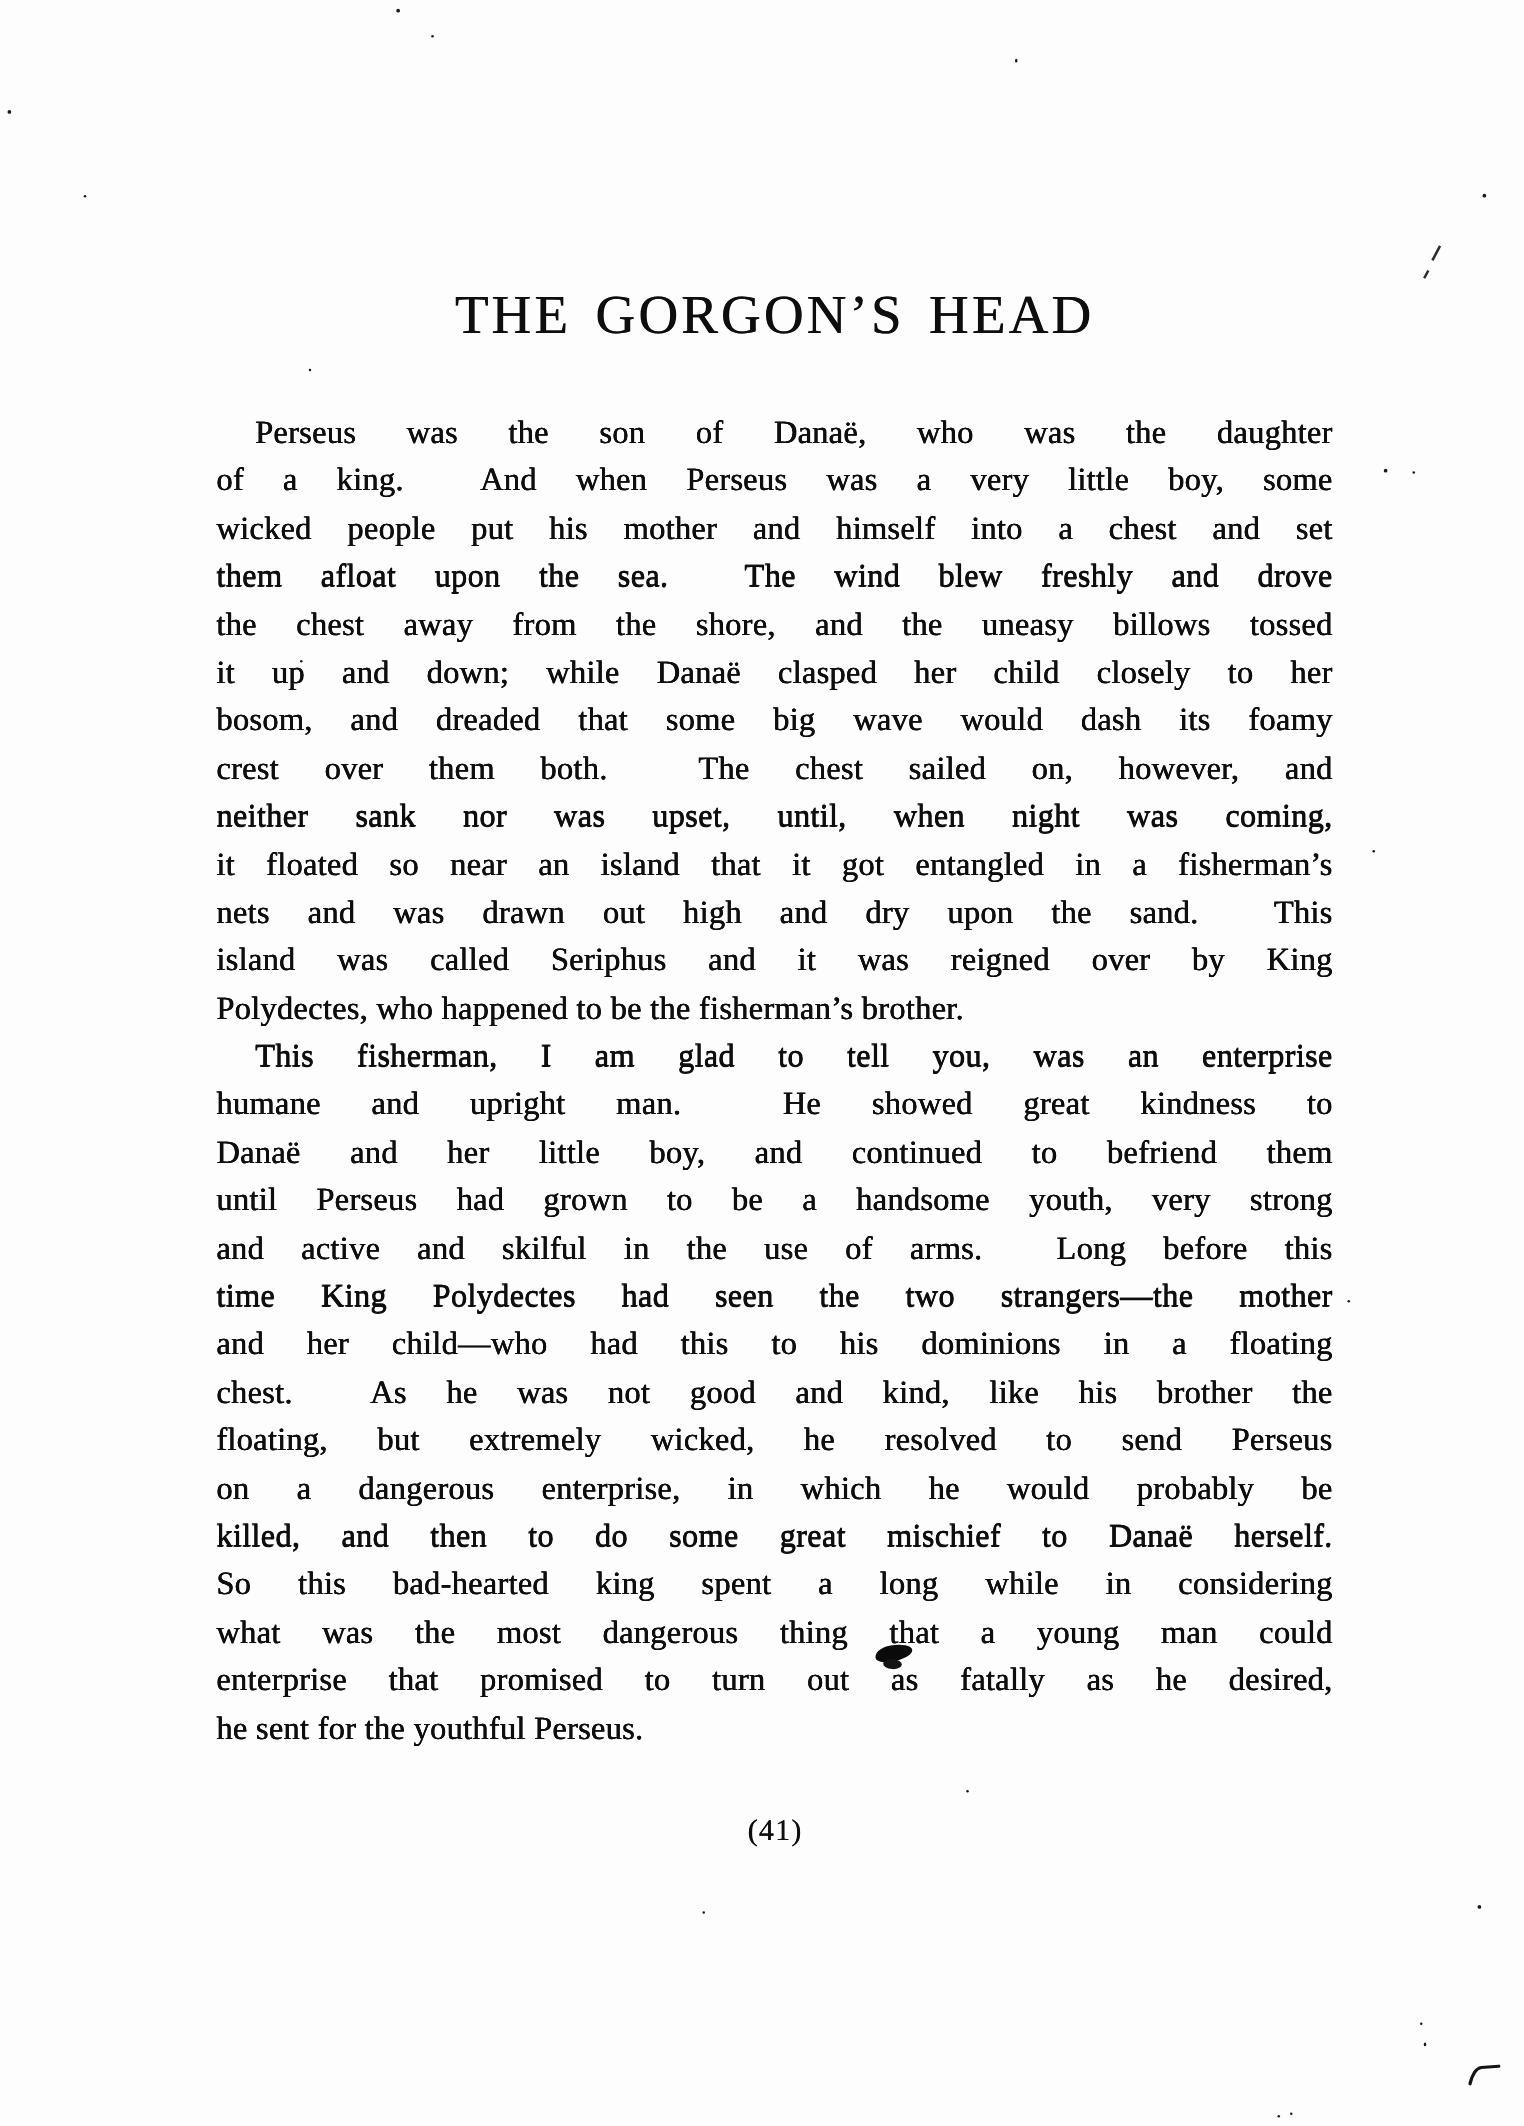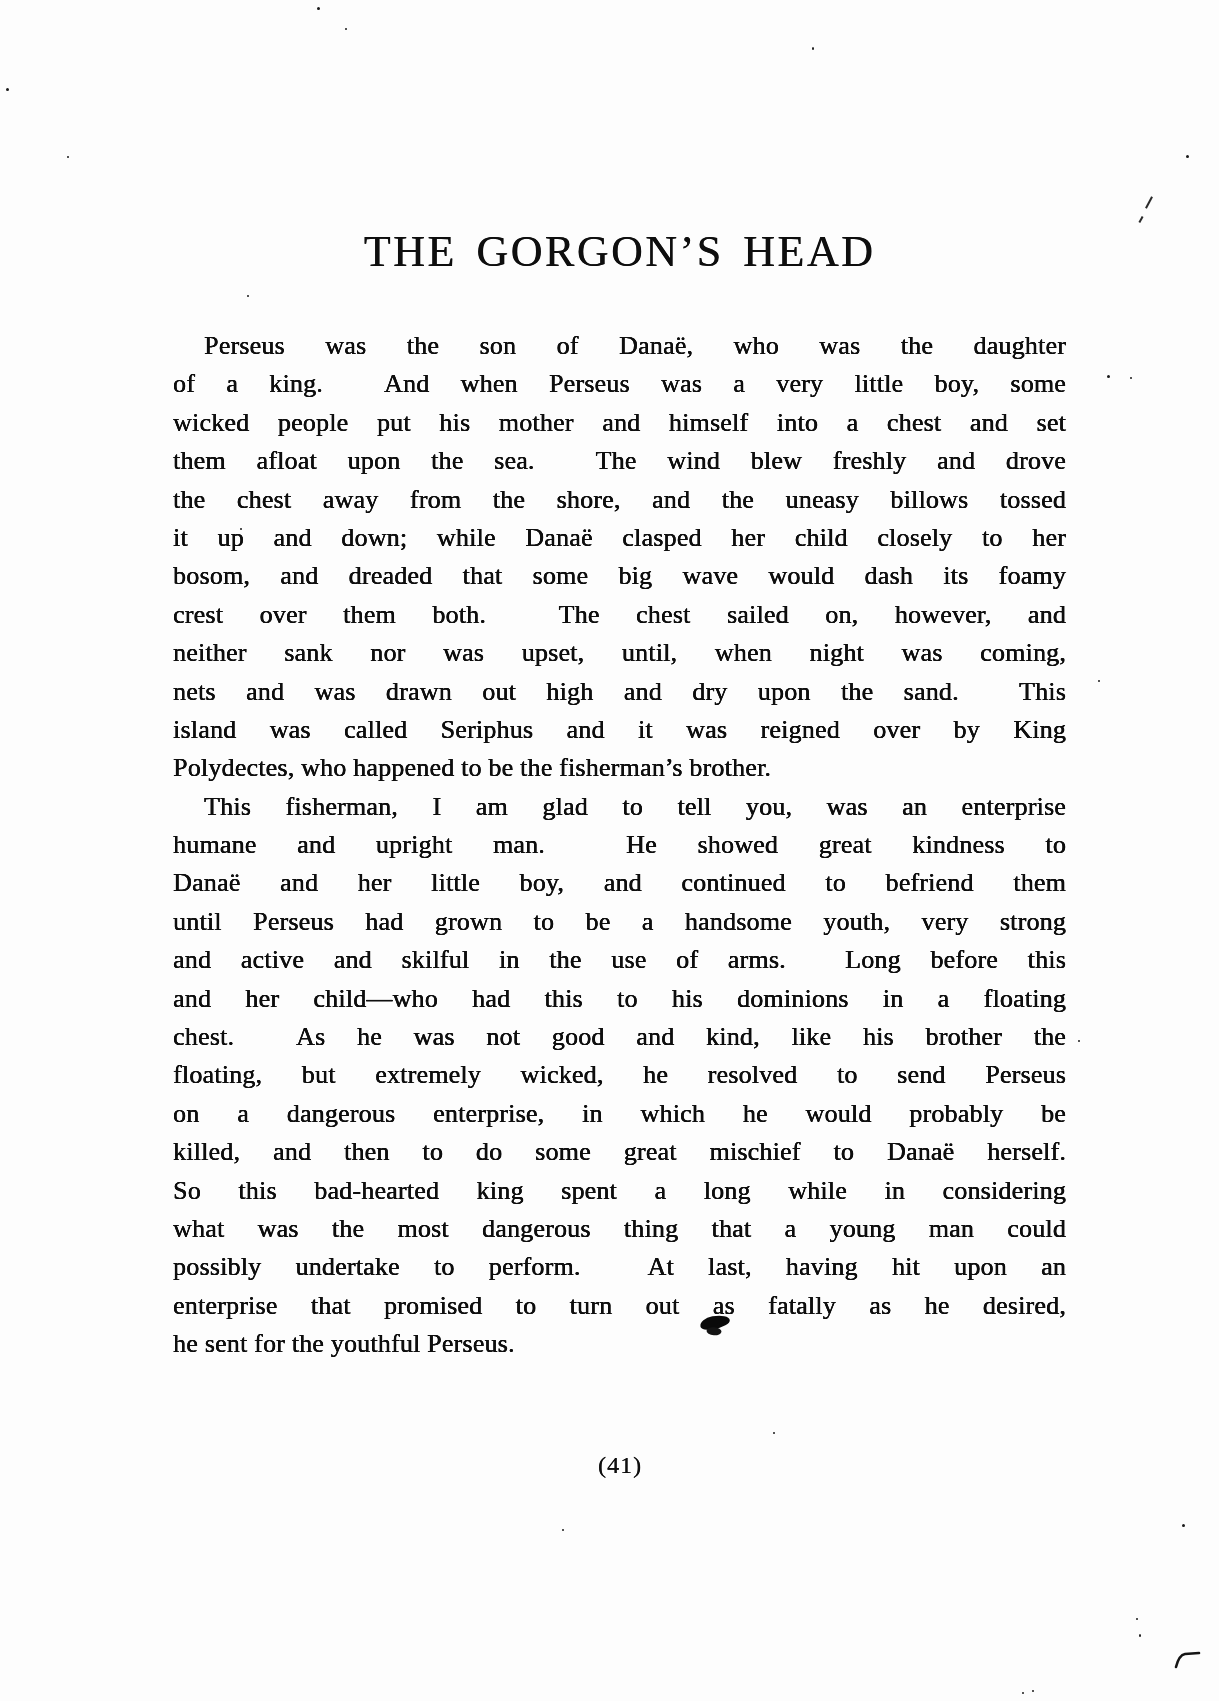--- a/index.html
+++ b/index.html
@@ -89,38 +89,39 @@
     <div>
       <div class="line indent">Perseus was the son of Danaë, who was the daughter</div>
       <div class="line">of a king.&nbsp; And when Perseus was a very little boy, some</div>
       <div class="line">wicked people put his mother and himself into a chest and set</div>
       <div class="line">them afloat upon the sea.&nbsp; The wind blew freshly and drove</div>
       <div class="line">the chest away from the shore, and the uneasy billows tossed</div>
       <div class="line">it up and down; while Danaë clasped her child closely to her</div>
       <div class="line">bosom, and dreaded that some big wave would dash its foamy</div>
       <div class="line">crest over them both.&nbsp; The chest sailed on, however, and</div>
       <div class="line">neither sank nor was upset, until, when night was coming,</div>
+      <div class="line">it floated so near an island that it got entangled in a fisherman’s</div>
       <div class="line">nets and was drawn out high and dry upon the sand.&nbsp; This</div>
       <div class="line">island was called Seriphus and it was reigned over by King</div>
       <div class="line last">Polydectes, who happened to be the fisherman’s brother.</div>
     </div>
     <div>
       <div class="line indent">This fisherman, I am glad to tell you, was an enterprise</div>
       <div class="line">humane and upright man.&nbsp; He showed great kindness to</div>
       <div class="line">Danaë and her little boy, and continued to befriend them</div>
       <div class="line">until Perseus had grown to be a handsome youth, very strong</div>
       <div class="line">and active and skilful in the use of arms.&nbsp; Long before this</div>
+      <div class="line">time King Polydectes had seen the two strangers—the mother</div>
       <div class="line">and her child—who had this to his dominions in a floating</div>
       <div class="line">chest.&nbsp; As he was not good and kind, like his brother the</div>
       <div class="line">floating, but extremely wicked, he resolved to send Perseus</div>
       <div class="line">on a dangerous enterprise, in which he would probably be</div>
       <div class="line">killed, and then to do some great mischief to Danaë herself.</div>
       <div class="line">So this bad-hearted king spent a long while in considering</div>
       <div class="line">what was the most dangerous thing that a young man could</div>
-      <div class="line">possibly undertake to perform.&nbsp; At last, having hit upon an</div>
       <div class="line">enterprise that promised to turn out as fatally as he desired,</div>
       <div class="line last">he sent for the youthful Perseus.</div>
     </div>
   </div>
 
   <div id="page-number">(41)</div>
 
   <div id="ink-smudge"></div>
 
   <svg id="pen-mark" width="34" height="26" viewBox="0 0 34 26">

